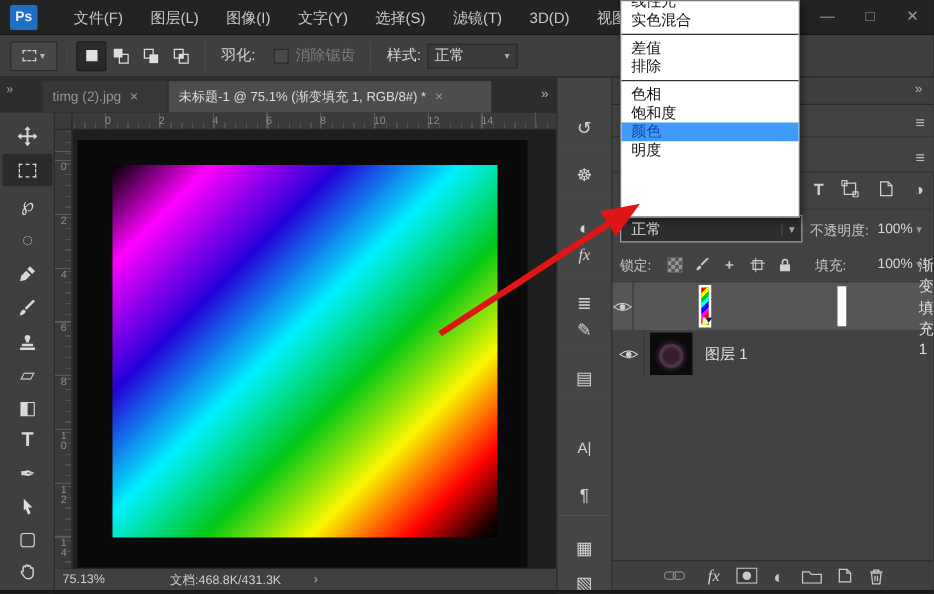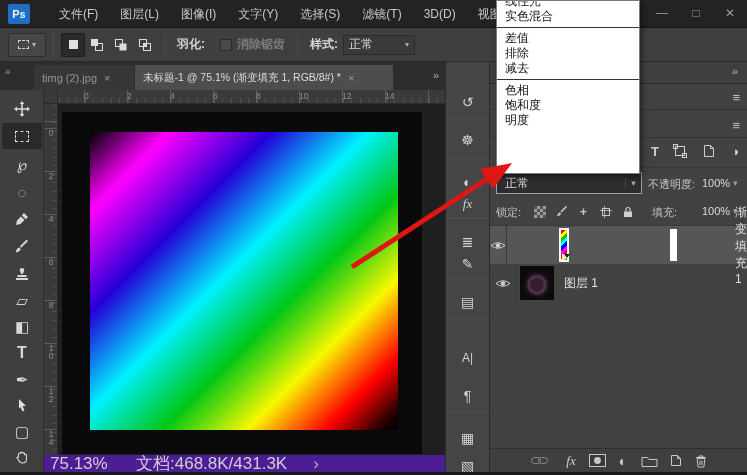--- a/index.html
+++ b/index.html
@@ -26,21 +26,21 @@
   .opt-sep { width:1px; height:24px; background:#2e2e2e; border-right:1px solid #4c4c4c; margin:0 7px;}
   #tool-preset { margin-left:8px; width:38px; height:24px; background:#474747;
     border:1px solid #2c2c2c; border-radius:2px; display:flex; align-items:center;
     justify-content:center; gap:3px; }
   #tool-preset .mini-marquee { width:11px; height:9px; border:1px dashed #cfcfcf; }
   #tool-preset .chev { color:#b5b5b5; font-size:8px; }
   .mode-btn { width:24px; height:24px; display:flex; align-items:center; justify-content:center;
     border-radius:2px; }
   .mode-btn.active { background:#2a2a2a; border:1px solid #1d1d1d; }
   .sq-fill { width:9px; height:9px; background:#e0e0e0; }
-  .opt-label { color:#d6d6d6; font-size:12px; margin:0 5px;font-weight:bold; }
+  .opt-label { color:#d6d6d6; font-size:12px; margin:0 5px; }
   .opt-label.dim, .dim { color:#7d7d7d; }
   #feather-field { width:72px; height:20px; background:#333; border:1px solid #252525;
     color:#d8d8d8; font-size:12px; line-height:18px; padding-left:6px; }
   #aa-check { width:12px; height:12px; background:#4a4a4a; border:1px solid #2a2a2a; margin-left:10px;}
   #style-select { width:72px; height:20px; background:#3a3a3a; border:1px solid #2a2a2a;
     color:#d8d8d8; font-size:12px; display:flex; align-items:center; justify-content:space-between;
     padding:0 5px; }
   #style-select .chev{ font-size:8px; color:#aaa;}
   #opt-right { position:absolute; right:6px; top:34px; display:flex; align-items:center; }
   #height-field { width:46px; height:18px; background:#3a3a3a; border:1px solid #2f2f2f; }
@@ -88,22 +88,22 @@
     background-size:100% 100%, 5px 100%;
     background-repeat:repeat, no-repeat; }
   .vnum { position:absolute; left:2px; color:#8e8e8e; font-size:8.5px;
     writing-mode:vertical-rl; text-orientation:upright; letter-spacing:-2px;}
   #image-frame { left:18px; top:22px; width:360px; height:342px; background:#0a0a0a; }
   #gradient-image { left:28px; top:20px; width:308px; height:298px;
     background:linear-gradient(135deg,#000 0%,#ff00ff 13%,#2400d8 30%,#00f0ff 46%,
       #00c818 61%,#f8f800 75%,#ff0000 88%,#1c0000 97%,#000 100%); }
 
   
-  #statusbar { left:44px; top:455px; width:401px; height:17px; background:#4c1d95;
-    color:#cfcfcf; font-size:17px; display:flex; align-items:center; z-index:2;}
+  #statusbar { left:44px; top:455px; width:401px; height:17px; background:#404040;
+    color:#cfcfcf; font-size:10px; display:flex; align-items:center; z-index:2;}
   #status-zoom { margin-left:6px; width:70px; }
   #status-doc { margin-left:16px; }
   #status-chev { margin-left:26px; color:#b5b5b5; }
   #bottom-strip { left:0; top:472px; width:747px; height:3px; background:#181818; z-index:20;}
 
   
   #iconstrip { left:445px; top:62px; width:45px; height:413px; background:#454545;
     border-left:1px solid #2b2b2b; border-right:1px solid #2b2b2b; z-index:2;}
   .strip-cell { position:absolute; left:0; width:43px; height:24px; display:flex;
     align-items:center; justify-content:center; color:#d2d2d2; font-size:14px; }
@@ -535,24 +535,24 @@
   </div>
 </div>
 
 <div id="blend-dropdown" class="abs">
   <div class="list">
     <div class="item">线性光</div>
     <div class="item">实色混合</div>
     <div class="dd-sep"></div>
     <div class="item">差值</div>
     <div class="item">排除</div>
-    <div class="item">减去</div>
     <div class="dd-sep"></div>
     <div class="item">色相</div>
     <div class="item">饱和度</div>
+    <div class="item selected">颜色</div>
     <div class="item">明度</div>
   </div>
 </div>
 
 <svg id="annotation-arrow" class="abs">
   <line x1="352" y1="267" x2="487" y2="179" stroke="#e01515" stroke-width="5"></line>
   <polygon points="512,163 480,169 493,189" fill="#e01515"></polygon>
 </svg>
 
 </body></html>

